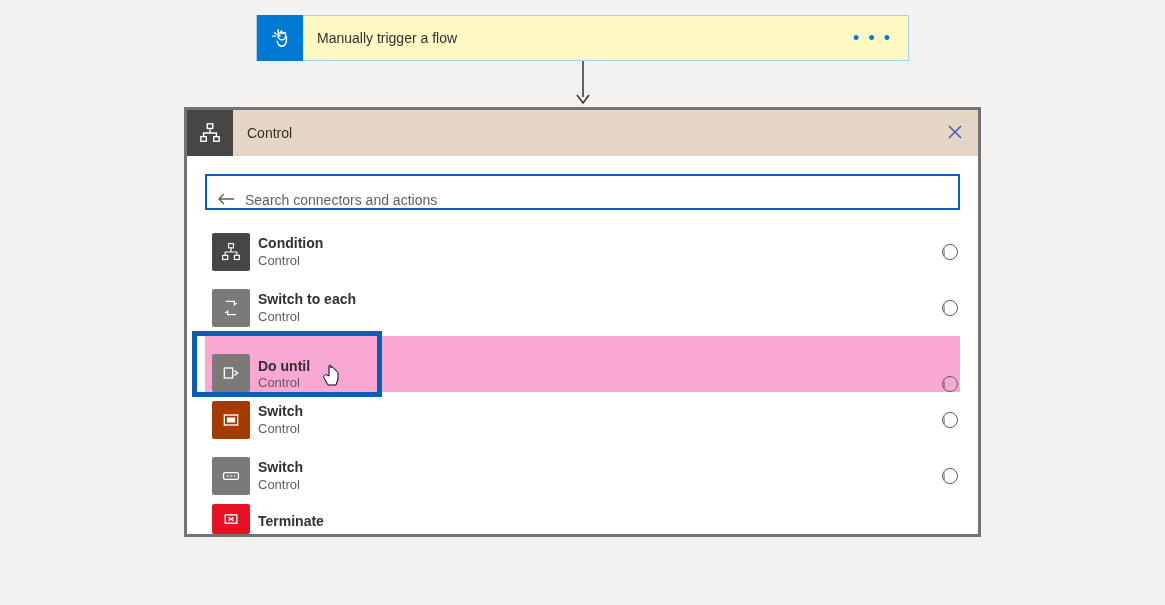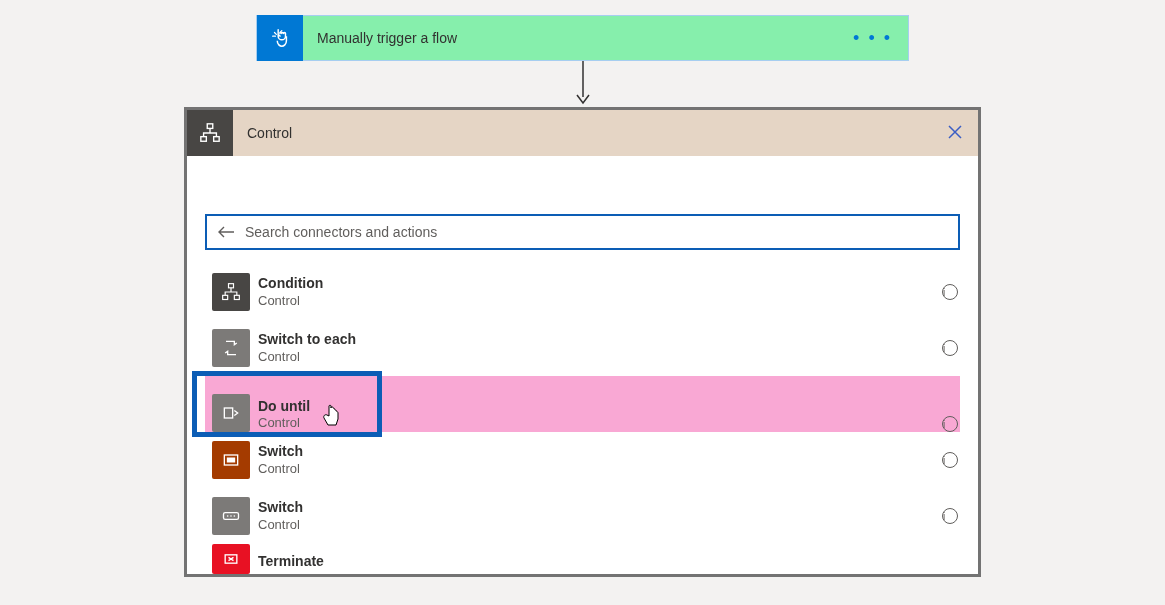--- a/index.html
+++ b/index.html
@@ -13,21 +13,21 @@
       font-size: 14px;
       color: #323130;
     }
 
     
     .trigger-card {
       width: 653px;
       height: 46px;
       display: flex;
       align-items: center;
-      background: #86efac;
+      background: #fef9c3;
       border: 1px solid #a6cef0;
       position: relative;
     }
     .trigger-icon-box {
       width: 46px;
       height: 46px;
       background: #0078d4;
       display: flex;
       align-items: center;
       justify-content: center;
@@ -91,24 +91,23 @@
 
     .panel-body {
       padding: 18px 18px 0 18px;
     }
 
     
     .search-box {
       border: 2px solid #0c5db5;
       height: 36px;
       display: flex;
-      align-items: center;
-      padding: 7px 10px;
+      align-items: flex-start;
+      padding: 16px 10px;
       margin-bottom: 14px;
-      margin-top: 40px;
     }
     .search-back {
       color: #605e5c;
       margin-right: 10px;
       cursor: pointer;
       display: flex;
       align-items: center;
     }
     .search-input {
       border: none;

